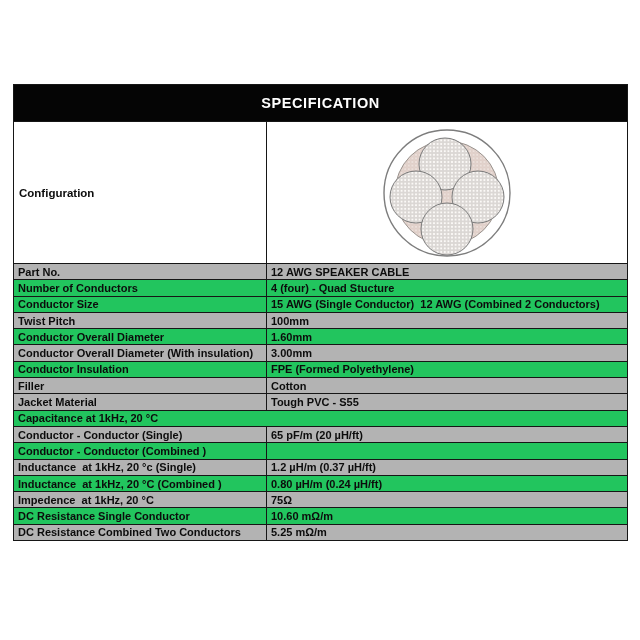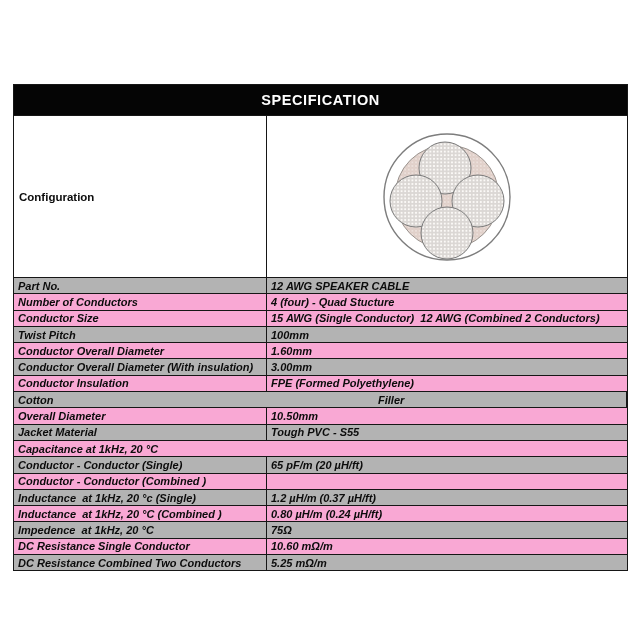--- a/index.html
+++ b/index.html
@@ -6,44 +6,44 @@
   body{
     width:640px;height:640px;background:#ffffff;position:relative;overflow:hidden;
     font-family:"Liberation Sans", sans-serif;font-weight:bold;color:#0c0c0c;
     -webkit-font-smoothing:antialiased;
   }
   .spec-table{
     position:absolute;left:13px;top:84px;width:615px;
     border:1.5px solid #161616;box-sizing:border-box;background:#fff;
   }
   .header-bar{
-    height:30px;background:#050505;color:#ffffff;
+    height:36px;background:#050505;color:#ffffff;
     display:flex;align-items:center;justify-content:center;
     font-size:14.5px;letter-spacing:0.6px;
   }
   .config-row{
-    height:162px;display:flex;border-top:1px solid #161616;box-sizing:border-box;
+    height:142px;display:flex;border-top:1px solid #161616;box-sizing:border-box;
   }
   .config-label-cell{
     width:253px;flex:0 0 253px;border-right:1px solid #161616;box-sizing:border-box;
     display:flex;align-items:center;padding-left:5px;font-size:11.5px;
   }
   .config-diagram-cell{
     flex:1;display:flex;align-items:center;justify-content:center;
   }
   .rows{width:100%;}
   .trow{
     height:16.3px;display:flex;border-top:1px solid #161616;box-sizing:border-box;
     font-size:11px;line-height:14px;
   }
   .trow.gray{background:#b3b3b3;}
-  .trow.white{background:#f9a8d4;}
+  .trow.white{background:#22c55e;}
   .cell{
     display:flex;align-items:center;padding:4px 4px;box-sizing:border-box;
-    white-space:pre;overflow:hidden;font-style:italic;
+    white-space:pre;overflow:hidden;
   }
   .cell.label{width:253px;flex:0 0 253px;border-right:1px solid #161616;}
   .trow.span .cell.label{width:100%;flex:1;border-right:none;}
   .cell.value{flex:1;}
 </style>
 </head>
 <body>
 
 <div class="spec-table">
 
@@ -103,26 +103,22 @@
       </div>
       <div class="trow gray">
         <div class="cell label">Conductor Overall Diameter (With insulation)</div>
         <div class="cell value">3.00mm</div>
       </div>
       <div class="trow white">
         <div class="cell label">Conductor Insulation</div>
         <div class="cell value">FPE (Formed Polyethylene)</div>
       </div>
       <div class="trow gray">
+        <div class="cell label">Filler</div>
         <div class="cell value">Cotton</div>
-        <div class="cell label">Filler</div>
-      </div>
-      <div class="trow white">
-        <div class="cell label">Overall Diameter</div>
-        <div class="cell value">10.50mm</div>
       </div>
       <div class="trow gray">
         <div class="cell label">Jacket Material</div>
         <div class="cell value">Tough PVC - S55</div>
       </div>
       <div class="trow white span">
         <div class="cell label">Capacitance at 1kHz, 20 °C</div>
       </div>
       <div class="trow gray">
         <div class="cell label">Conductor - Conductor (Single)</div>

